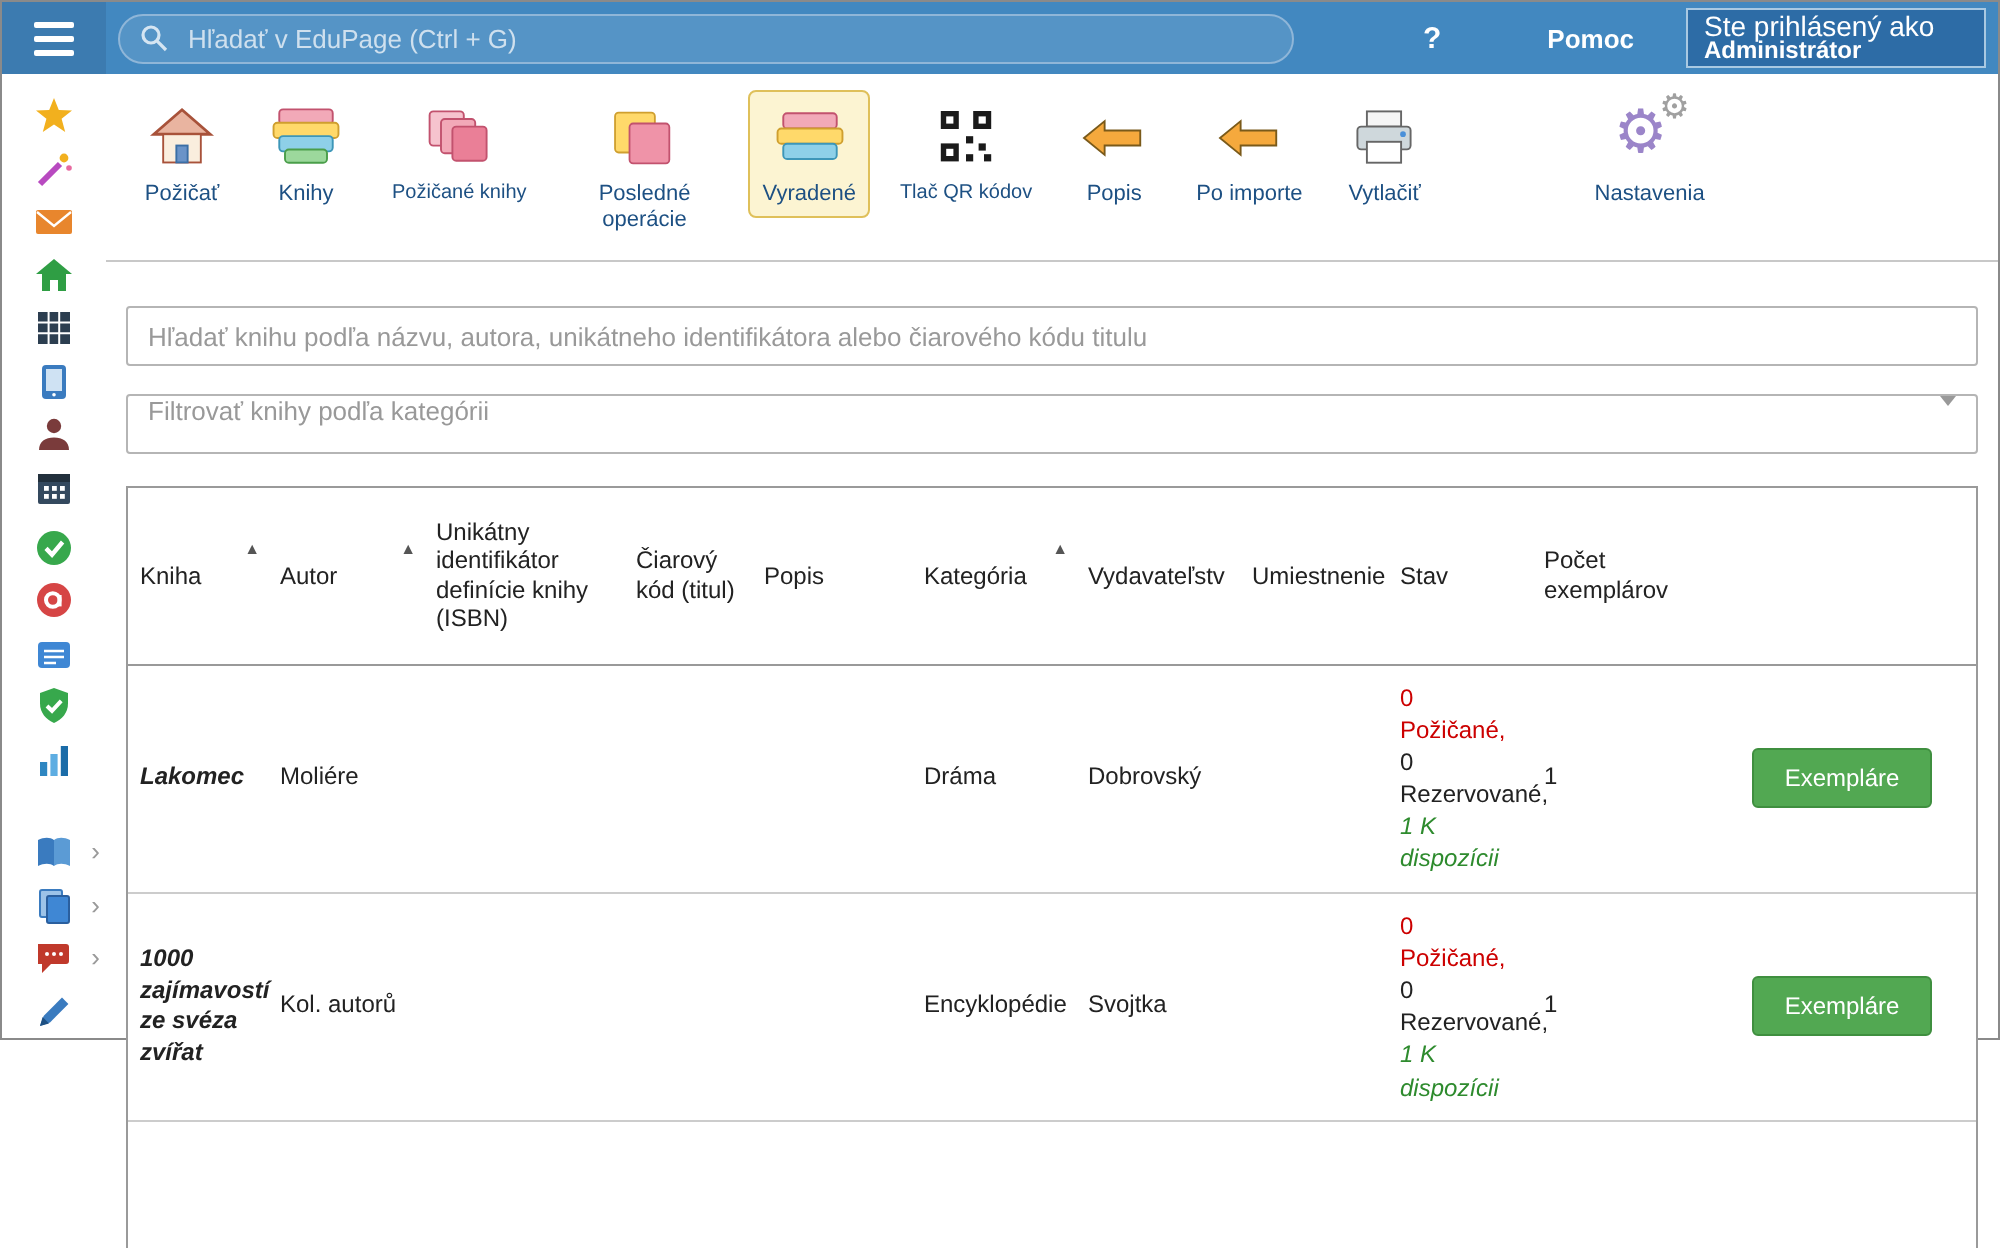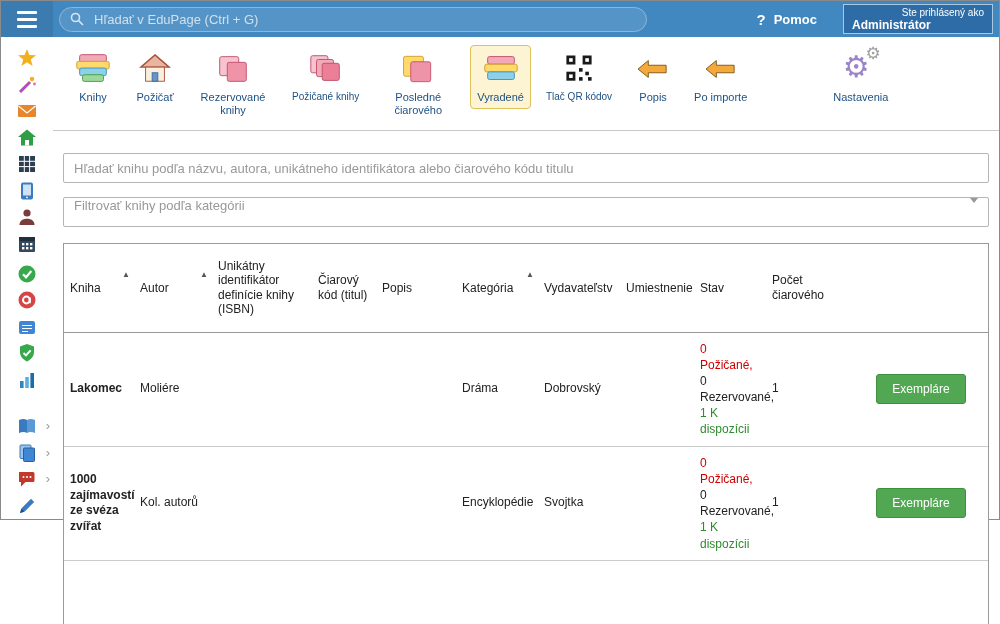--- a/index.html
+++ b/index.html
@@ -10,23 +10,23 @@
   
   .topbar { position:absolute; left:0; top:0; right:0; height:36px; background:#4288c0; display:flex; align-items:center; }
   .ham-zone { width:52px; height:36px; background:#3c7bb0; display:flex; align-items:center; justify-content:center; cursor:pointer; flex:0 0 auto; }
   .ham { display:flex; flex-direction:column; gap:4px; }
   .ham span { display:block; width:20px; height:3px; background:#fff; border-radius:1px; }
   .top-search { margin-left:6px; width:588px; height:25px; border:1px solid #8fb6d8; border-radius:13px; background:rgba(255,255,255,0.10); display:flex; align-items:center; padding:0 10px; flex:0 0 auto; }
   .top-search input { flex:1; border:none; outline:none; background:transparent; color:#fff; font-size:13px; font-family:"Liberation Sans", sans-serif; }
   .top-search input::placeholder { color:#cfe0ee; }
   .help { margin-left:auto; display:flex; align-items:center; gap:8px; color:#fff; cursor:pointer; }
   .qmark { font-weight:bold; font-size:15px; }
-  .help-label { font-weight:bold; font-size:13px; }
+  .help-label { font-weight:bold; font-size:13px;margin-left:45px; }
   .adminbox { margin-left:26px; margin-right:6px; width:150px; height:30px; background:#2d6ca6; border:1px solid #a9c9e2; color:#fff; padding:2px 8px; cursor:pointer; }
-  .li-small { font-size:10px; line-height:12px;text-align:right; }
+  .li-small { font-size:14px; line-height:12px; }
   .li-bold { font-size:12px; line-height:13px; font-weight:bold; }
 
   
   .sidebar { position:absolute; left:0; top:36px; width:52px; bottom:0; background:#fff; padding-top:8px; display:flex; flex-direction:column; align-items:center; }
   .sb-item { position:relative; width:52px; height:32px; display:flex; align-items:center; justify-content:center; cursor:pointer; }
   .sb-item.gap1 { margin-top:4px; }
   .sb-item.gap2 { margin-top:20px; }
   .chev { position:absolute; right:3px; top:50%; transform:translateY(-55%); color:#9a9a9a; font-size:13px; }
 
   
@@ -46,25 +46,25 @@
   .book-search { width:100%; height:30px; border:1px solid #b5b5b5; border-radius:2px; padding:0 10px; font-size:13px; color:#a16207; font-family:"Liberation Sans", sans-serif; outline:none; display:block; }
   .book-search::placeholder { color:#999; }
   .cat-filter { margin-top:14px; height:30px; border:1px solid #b5b5b5; border-radius:2px; display:flex; align-items:flex-start; padding:0 10px; color:#999; font-size:13px; position:relative; cursor:pointer; }
   .dd-arrow { position:absolute; right:10px; width:0; height:0; border-left:4px solid transparent; border-right:4px solid transparent; border-top:5px solid #999; }
 
   .table-wrap { margin-top:16px; border:1px solid #9a9a9a; height:382px; overflow:hidden; background:#fff; }
   table { width:100%; border-collapse:collapse; font-size:12px; color:#222; table-layout:fixed; }
   thead th { font-weight:normal; text-align:left; vertical-align:middle; padding:6px 4px 6px 6px; border-bottom:1px solid #999; height:88px; position:relative; line-height:1.2; }
   .sort { position:absolute; right:4px; top:50%; transform:translateY(-18px); font-size:8px; color:#555; }
   tbody td { padding:8px 4px 8px 6px; border-bottom:1px solid #ccc; vertical-align:middle; height:72px; line-height:1.3; }
-  td.kniha { font-weight:bold; }
+  td.kniha { font-weight:bold;font-style:italic; }
   .stav { line-height:1.35; font-size:12px; }
   .st-red { color:#cc0000; }
   .st-blk { color:#222; }
-  .st-grn { color:#2e8b2e; }
+  .st-grn { color:#2e8b2e;font-style:italic; }
   td.btncell { text-align:center; }
   .btn-exemplare { background:#52a852; color:#fff; border:1px solid #3f8f3f; border-radius:3px; padding:7px 15px; font-size:12px; font-family:"Liberation Sans", sans-serif; cursor:pointer; }
 </style>
 </head>
 <body>
 
 <div class="screen">
 
   <div class="topbar">
     <div class="ham-zone">
@@ -212,70 +212,61 @@
           <path d="M3 17l1.8-5L14 2.8 17.2 6 8 15.2z" fill="#3a7bbf"></path>
           <path d="M3 17l4.5-1.3L4.3 12.5z" fill="#1d5083"></path>
         </svg>
     </div>
   </div>
 
   <div class="toolbar">
 
     <div class="tb-item">
       <span class="tb-icon">
+        <svg width="38" height="32" viewBox="0 0 40 34">
+            <polygon points="20,2 35,15 5,15" fill="#e9b4a0" stroke="#a8523a" stroke-width="1.5"></polygon>
+            <rect x="10" y="15" width="20" height="15" fill="#faeede" stroke="#a8523a"></rect>
+            <rect x="17" y="21" width="6" height="9" fill="#6a93c8" stroke="#3a6ea5"></rect>
+          </svg>
+      </span>
+      <span class="tb-label">Požičať</span>
+    </div>
+
+    <div class="tb-item">
+      <span class="tb-icon">
         <svg width="42" height="34" viewBox="0 0 44 34">
             <rect x="8" y="2" width="28" height="8" rx="2" fill="#f2a9b8" stroke="#c2526e"></rect>
             <rect x="5" y="9" width="34" height="8" rx="2" fill="#ffd96a" stroke="#cf9f2f"></rect>
             <rect x="8" y="16" width="28" height="8" rx="2" fill="#8ed0e8" stroke="#3d96b8"></rect>
             <rect x="11" y="23" width="22" height="7" rx="2" fill="#9cd89c" stroke="#4a9e4a"></rect>
           </svg>
       </span>
       <span class="tb-label">Knihy</span>
     </div>
 
-    <div class="tb-item">
-      <span class="tb-icon">
-        <svg width="38" height="32" viewBox="0 0 40 34">
-            <polygon points="20,2 35,15 5,15" fill="#e9b4a0" stroke="#a8523a" stroke-width="1.5"></polygon>
-            <rect x="10" y="15" width="20" height="15" fill="#faeede" stroke="#a8523a"></rect>
-            <rect x="17" y="21" width="6" height="9" fill="#6a93c8" stroke="#3a6ea5"></rect>
-          </svg>
-      </span>
-      <span class="tb-label">Požičať</span>
-    </div>
-
-    <div class="tb-item">
-      <span class="tb-icon">
-        <svg width="38" height="32" viewBox="0 0 40 32">
-            <rect x="6" y="3" width="20" height="20" rx="2" fill="#f6c3ce" stroke="#c2526e"></rect>
-            <rect x="14" y="9" width="20" height="20" rx="2" fill="#ef93a8" stroke="#c2526e"></rect>
-          </svg>
-      </span>
-      <span class="tb-label">Rezervované knihy</span>
-    </div>
 
     <div class="tb-item">
       <span class="tb-icon">
         <svg width="38" height="32" viewBox="0 0 40 32">
             <rect x="4" y="2" width="18" height="18" rx="2" fill="#f6c3ce" stroke="#c2526e"></rect>
             <rect x="10" y="6" width="18" height="18" rx="2" fill="#f2a9b8" stroke="#c2526e"></rect>
             <rect x="16" y="10" width="18" height="18" rx="2" fill="#ea7f97" stroke="#c2526e"></rect>
           </svg>
       </span>
       <span class="tb-label small">Požičané knihy</span>
     </div>
 
     <div class="tb-item">
       <span class="tb-icon">
         <svg width="38" height="32" viewBox="0 0 42 34">
             <rect x="5" y="3" width="22" height="22" rx="2" fill="#ffd96a" stroke="#cf9f2f"></rect>
             <rect x="13" y="9" width="22" height="22" rx="2" fill="#ef93a8" stroke="#c2526e"></rect>
           </svg>
       </span>
-      <span class="tb-label">Posledné čiarového</span>
+      <span class="tb-label">Posledné operácie</span>
     </div>
 
     <div class="tb-item selected">
       <span class="tb-icon">
         <svg width="42" height="34" viewBox="0 0 44 34">
             <rect x="8" y="4" width="28" height="8" rx="2" fill="#f2a9b8" stroke="#c2526e"></rect>
             <rect x="5" y="12" width="34" height="8" rx="2" fill="#ffd96a" stroke="#cf9f2f"></rect>
             <rect x="8" y="20" width="28" height="8" rx="2" fill="#8ed0e8" stroke="#3d96b8"></rect>
           </svg>
       </span>
@@ -316,20 +307,31 @@
     <div class="tb-item">
       <span class="tb-icon">
         <svg width="38" height="30" viewBox="0 0 40 32">
             <polygon points="4,16 15,7 15,12 34,12 34,20 15,20 15,25" fill="#f5a93d" stroke="#7a5a1a" stroke-width="1"></polygon>
           </svg>
       </span>
       <span class="tb-label">Po importe</span>
     </div>
 
 
+    <div class="tb-item">
+      <span class="tb-icon">
+        <svg width="38" height="32" viewBox="0 0 40 32">
+            <rect x="11" y="2" width="18" height="8" fill="#f5f5f5" stroke="#666"></rect>
+            <rect x="6" y="10" width="28" height="12" rx="2" fill="#cfd8dc" stroke="#666"></rect>
+            <circle cx="30" cy="14" r="1.5" fill="#4a90d9"></circle>
+            <rect x="11" y="18" width="18" height="11" fill="#fff" stroke="#666"></rect>
+          </svg>
+      </span>
+      <span class="tb-label">Vytlačiť</span>
+    </div>
 
     <div class="tb-item settings">
       <span class="tb-icon">
         <span class="gears">
             <span class="gear-big">⚙</span>
             <span class="gear-small">⚙</span>
           </span>
       </span>
       <span class="tb-label">Nastavenia</span>
     </div>
@@ -364,21 +366,21 @@
           <tr>
             <th><span>Kniha</span><span class="sort">▲</span></th>
             <th><span>Autor</span><span class="sort">▲</span></th>
             <th><span>Unikátny identifikátor definície knihy (ISBN)</span></th>
             <th><span>Čiarový kód (titul)</span></th>
             <th><span>Popis</span></th>
             <th><span>Kategória</span><span class="sort">▲</span></th>
             <th><span>Vydavateľstv</span></th>
             <th><span>Umiestnenie</span></th>
             <th><span>Stav</span></th>
-            <th><span>Počet čiarového</span></th>
+            <th><span>Počet exemplárov</span></th>
             <th></th>
           </tr>
         </thead>
         <tbody>
           <tr>
             <td class="kniha">Lakomec</td>
             <td>Moliére</td>
             <td></td>
             <td></td>
             <td></td>

